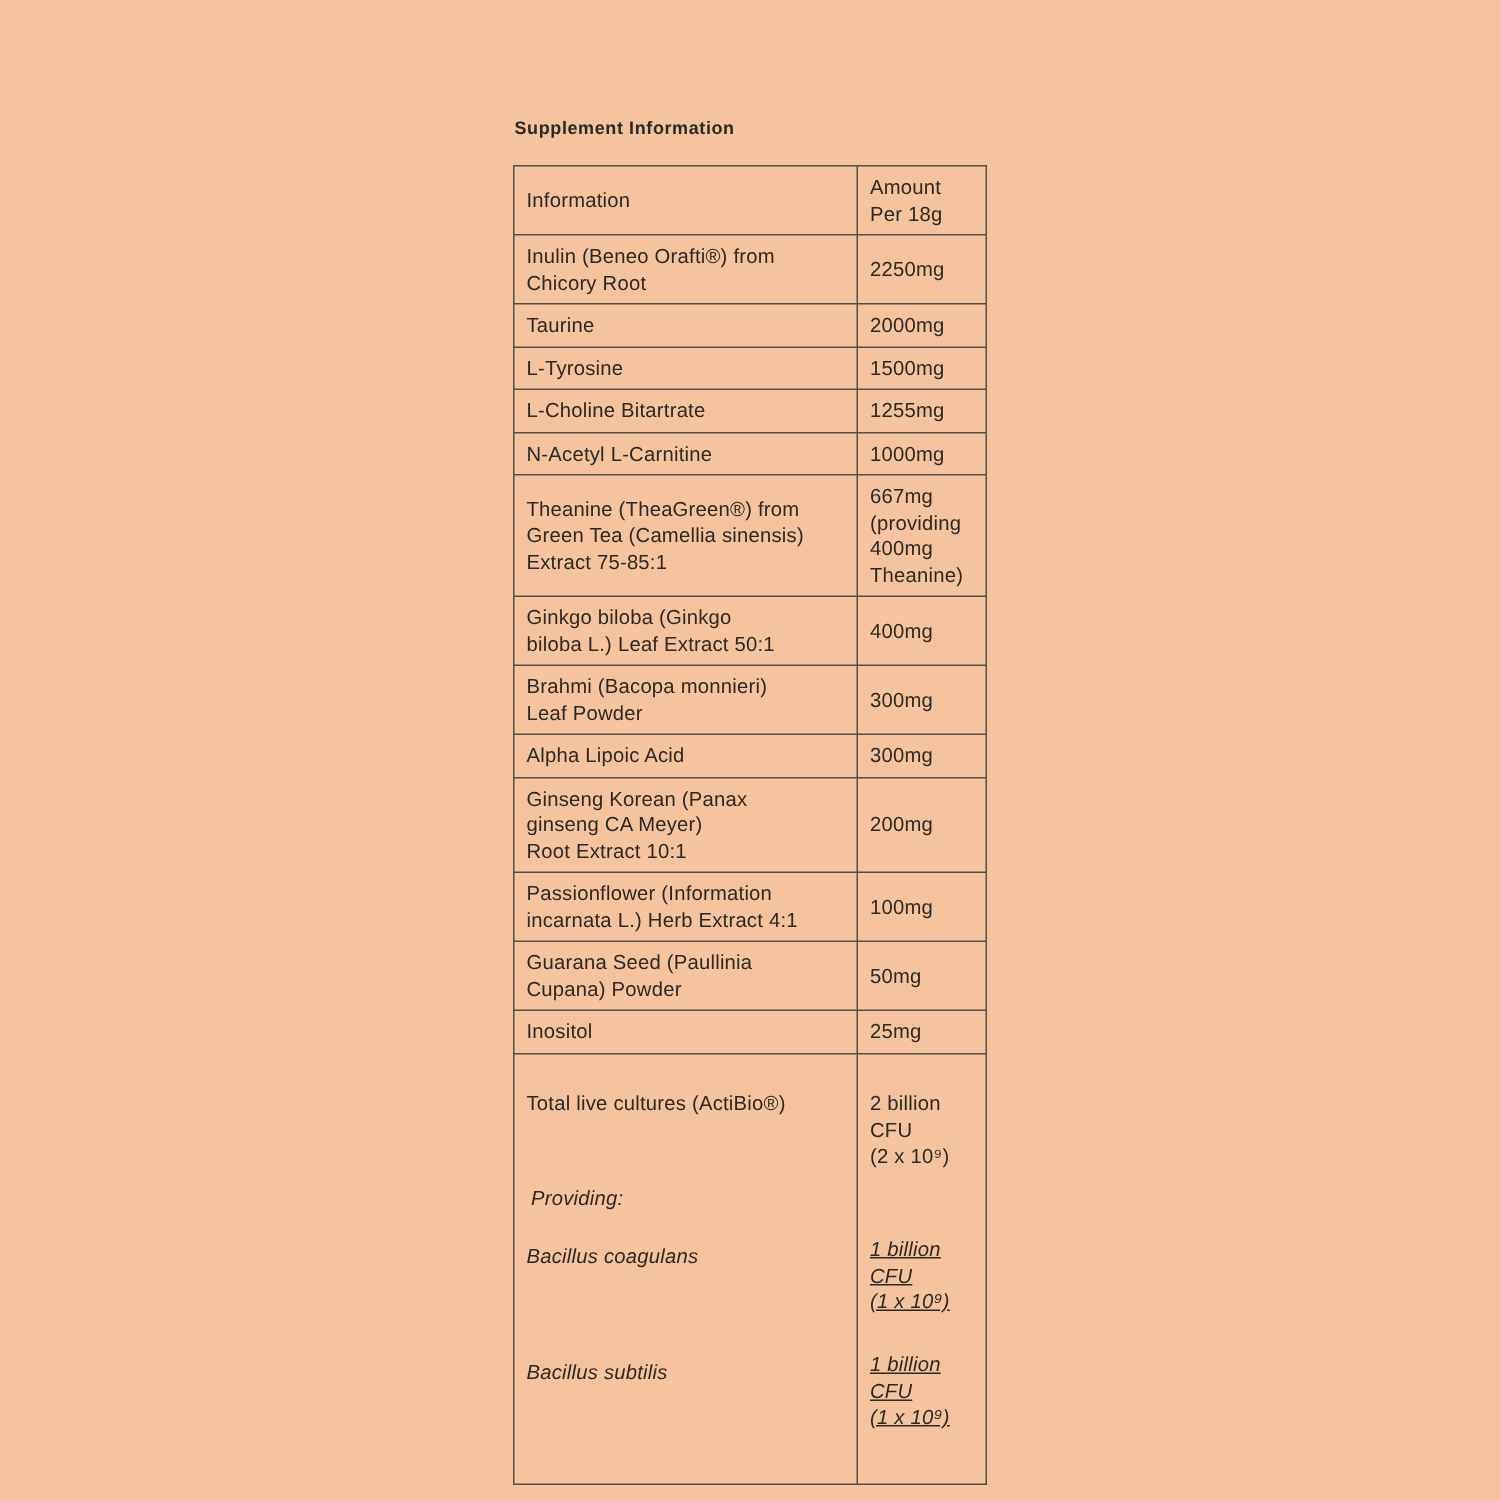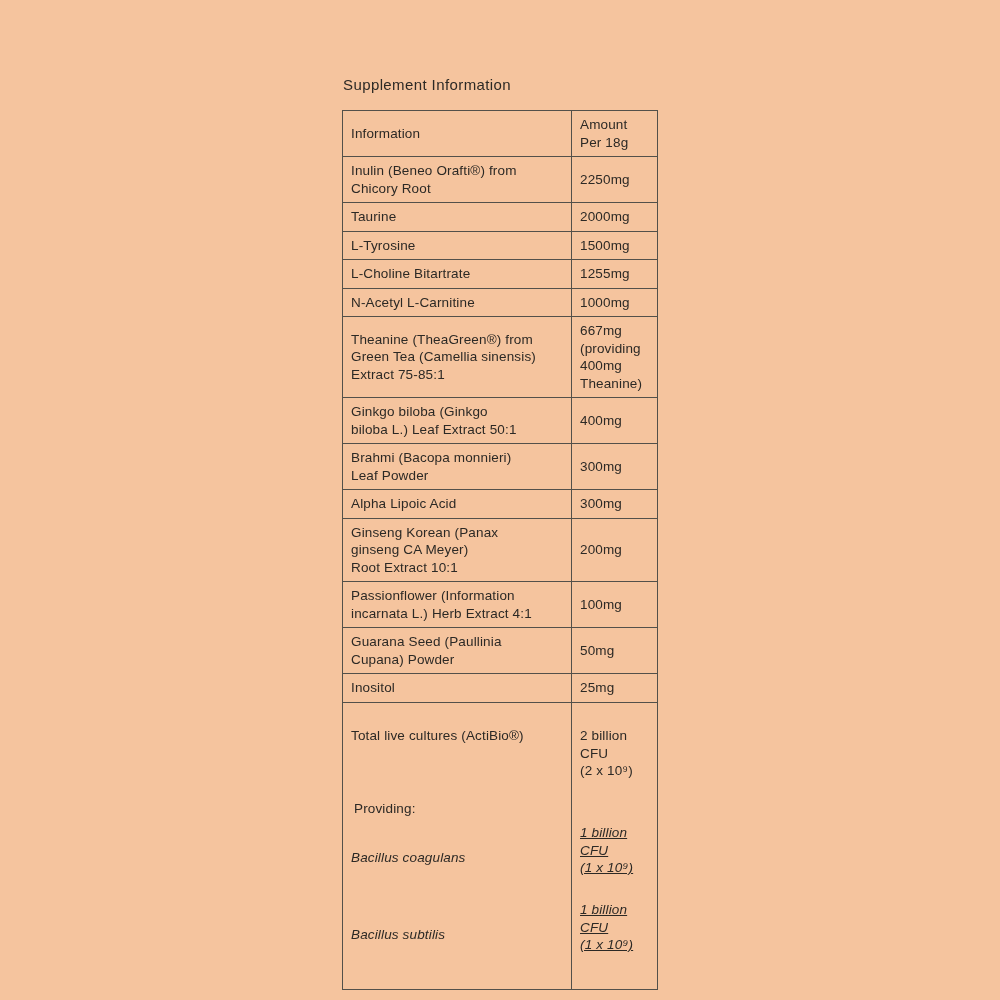--- a/index.html
+++ b/index.html
@@ -15,22 +15,22 @@
     position: relative;
     overflow: hidden;
   }
   .sheet {
     position: absolute;
     left: 342px;
     top: 75px;
     width: 316px;
   }
   .page-title {
-    font-size: 15px;
-    font-weight: 400;
+    font-size: 12px;
+    font-weight: 700;
     letter-spacing: 0.4px;
     color: #2c2925;
     margin: 0 0 15px 1px;
     line-height: 20px;
   }
   table.supp-table {
     border-collapse: collapse;
     table-layout: fixed;
     width: 315px;
   }
@@ -44,25 +44,26 @@
     letter-spacing: 0.15px;
     text-align: left;
     vertical-align: middle;
     padding: 5px 5px 5px 8px;
     white-space: pre-line;
     color: #2c2925;
   }
   .supp-table th { font-weight: 400; }
   tr.big-row td { vertical-align: top; padding-top: 7px; padding-bottom: 18px; }
   .providing-label {
-    margin-top: 38px;
+    font-style: italic;
+    margin-top: 28px;
     padding-left: 3px;
   }
   .strain-name { font-style: italic; }
-  .strain-name.first  { margin-top: 14px; }
+  .strain-name.first  { margin-top: 4px; }
   .strain-name.second { margin-top: 42px; }
   .strain-amount {
     font-style: italic;
     white-space: pre-line;
     text-decoration: underline;
   }
   .strain-amount.first  { margin-top: 27px; }
   .strain-amount.second { margin-top: 7px; }
   .total-amount { white-space: pre-line; }
 </style>

